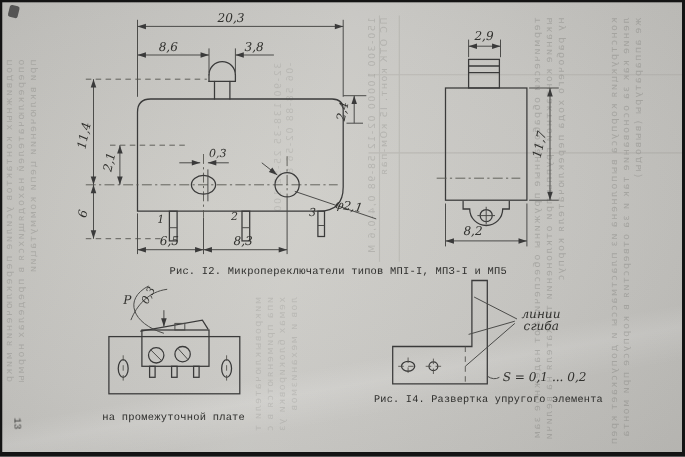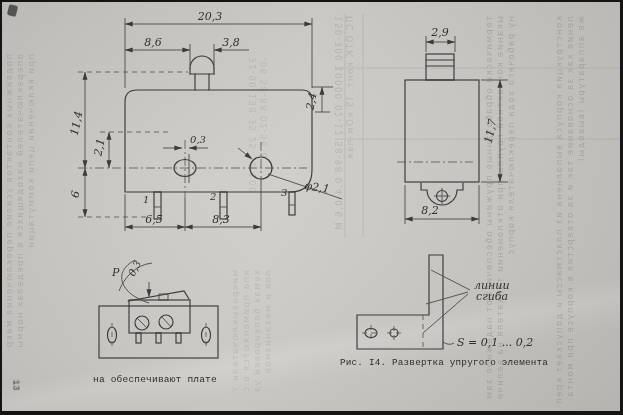--- a/index.html
+++ b/index.html
@@ -237,17 +237,18 @@
         <line class="dash" x1="385" y1="331" x2="399" y2="331"></line>
         <line class="dash" x1="392" y1="324" x2="392" y2="338"></line>
       </g>
       <path class="thin" d="M441,340 Q447,344 452,341"></path>
       <text class="hand" x="472" y="287">линии</text>
       <text class="hand" x="474" y="298">сгиба</text>
       <text class="hand" x="455" y="344">S = 0,1 ... 0,2</text>
     </g>
   </svg>
 
-  <div class="cap" style="left:91px;top:372px;">на обеспечивают плате</div>
+  <div class="cap" style="left:152px;top:239px;">Рис. I2. Микропереключатели типов МПI-I, МПЗ-I и МП5</div>
+  <div class="cap" style="left:91px;top:372px;">на промежуточной плате</div>
   <div class="cap" style="left:338px;top:355px;font-size:9.3px;">Рис. I4. Развертка упругого элемента</div>
 
   <div class="pagenum">13</div>
 </div>
 
 </body></html>

